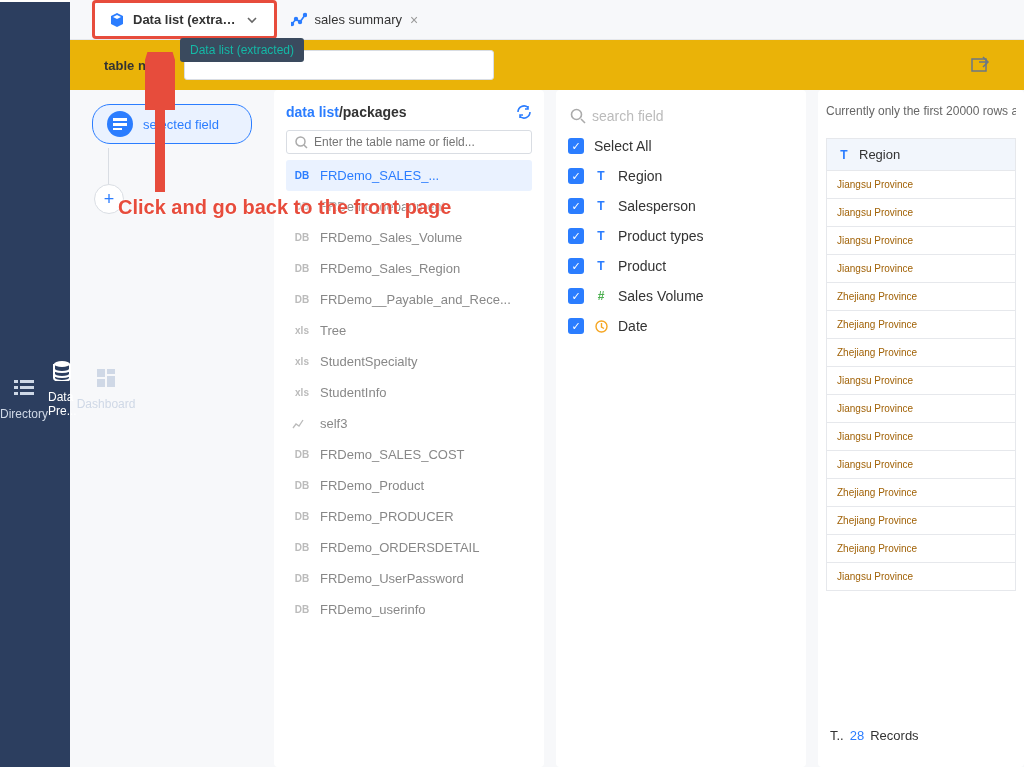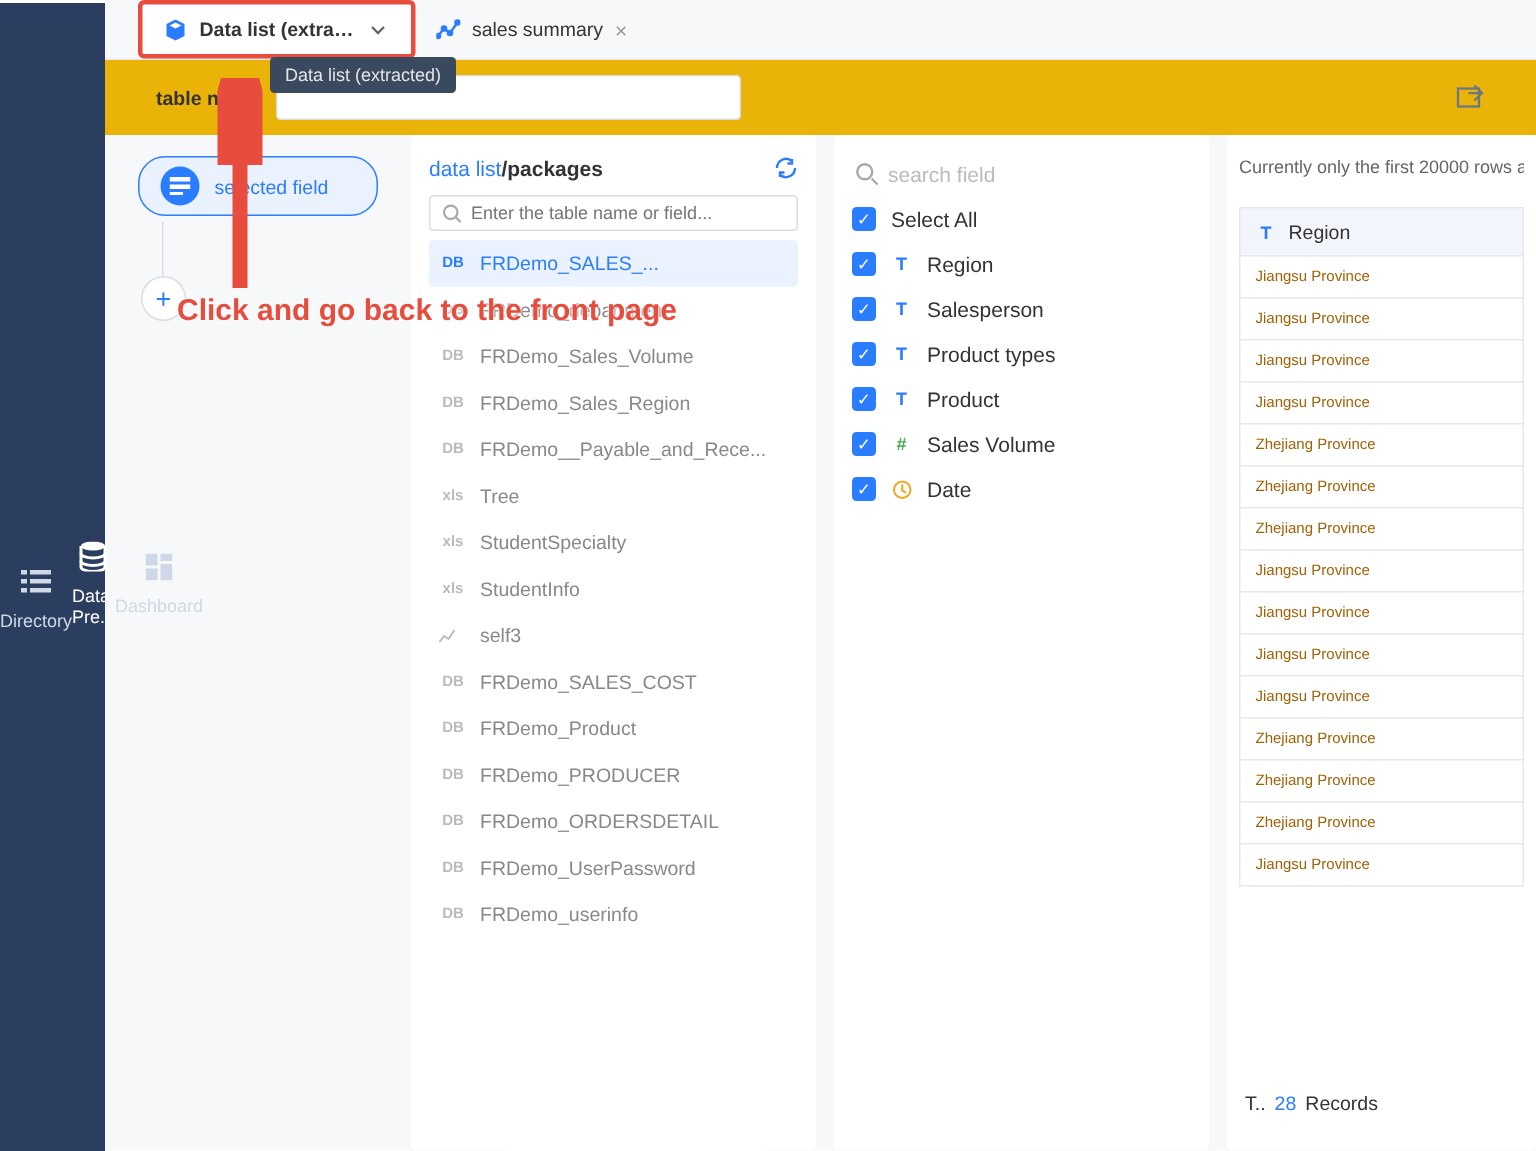--- a/index.html
+++ b/index.html
@@ -13,21 +13,21 @@
 
 .main { margin-left: 70px; height: 100%; display: flex; flex-direction: column; }
 
 .tabs { display: flex; align-items: stretch; height: 40px; background: #f7f8fa; border-bottom: 1px solid #e6e8ec; padding-left: 22px; }
 .tab { display: flex; align-items: center; gap: 8px; padding: 0 14px; cursor: pointer; font-size: 13px; color: #333; position: relative; }
 .tab.active { background: #fff; }
 .tab .close { color: #999; font-size: 14px; }
 .tab-icon { width: 16px; height: 16px; display: inline-flex; align-items: center; justify-content: center; }
 
 .tab.highlighted { border: 3px solid #e74c3c; border-radius: 4px; font-weight: 600; color: #333; }
-.tooltip { position: absolute; top: 38px; left: 110px; background: #3a4a5e; color: #e5e5e5; padding: 5px 10px; border-radius: 3px; font-size: 12px; white-space: nowrap; z-index: 10; text-align: right; }
+.tooltip { position: absolute; top: 38px; left: 110px; background: #3a4a5e; color: #14b8a6; padding: 5px 10px; border-radius: 3px; font-size: 12px; white-space: nowrap; z-index: 10; text-align: right; }
 
 .toolbar { display: flex; align-items: center; padding: 10px 34px; gap: 12px; background: #eab308; }
 .toolbar-label { font-size: 13px; font-weight: 600; color: #333; }
 .toolbar-input { width: 310px; height: 30px; border: 1px solid #d9dde3; border-radius: 3px; padding: 0 8px; font-size: 12px; }
 .toolbar-right { margin-left: auto; display: flex; gap: 12px; }
 .toolbar-icon { width: 20px; height: 20px; color: #6b7785; cursor: pointer; }
 
 .content { flex: 1; display: flex; gap: 12px; padding: 0 0 0 12px; background: #f7f8fa; overflow: hidden; }
 
 .col { background: #fff; border-radius: 4px; display: flex; flex-direction: column; overflow: hidden; }
@@ -36,21 +36,21 @@
 .col-fields { width: 250px; padding: 14px 12px; }
 .col-data { flex: 1; min-width: 190px; padding: 14px 0 14px 0; position: relative; }
 
 .selected-field { display: flex; align-items: center; gap: 10px; border: 1px solid #2b7dff; background: #eaf2ff; border-radius: 18px; padding: 6px 14px; color: #2b7dff; font-size: 13px; }
 .sf-icon { width: 26px; height: 26px; border-radius: 50%; background: #2b7dff; color: #fff; display: flex; align-items: center; justify-content: center; font-size: 13px; }
 .plus-btn { width: 30px; height: 30px; border-radius: 50%; border: 1px solid #d9dde3; background: #fff; color: #2b7dff; font-size: 18px; display: flex; align-items: center; justify-content: center; margin-top: 40px; margin-left: 2px; cursor: pointer; position: relative; }
 .plus-line { position: absolute; left: 16px; top: -36px; width: 1px; height: 36px; background: #d9dde3; }
 
 .tables-header { display: flex; justify-content: space-between; align-items: center; margin-bottom: 10px; }
 .tables-crumb { font-size: 14px; }
-.tables-crumb .root { color: #2b7dff; font-weight: 400; }
+.tables-crumb .root { color: #2b7dff; font-weight: 700; }
 .tables-crumb .leaf { color: #333; font-weight: 600; }
 .refresh-icon { color: #2b7dff; cursor: pointer; }
 
 .search-box { display: flex; align-items: center; border: 1px solid #d9dde3; border-radius: 3px; padding: 4px 8px; gap: 6px; color: #aaa; margin-bottom: 6px; }
 .search-box input { border: none; outline: none; flex: 1; font-size: 12px; color: #333; }
 
 .table-list { flex: 1; overflow-y: auto; }
 .table-item { display: flex; align-items: center; gap: 8px; padding: 8px 6px; color: #888; font-size: 13px; cursor: pointer; border-radius: 3px; }
 .table-item.selected { background: #eaf2ff; color: #2b7dff; }
 .table-item .ticon { width: 20px; font-size: 10px; font-weight: 700; text-align: center; color: #bbb; }

